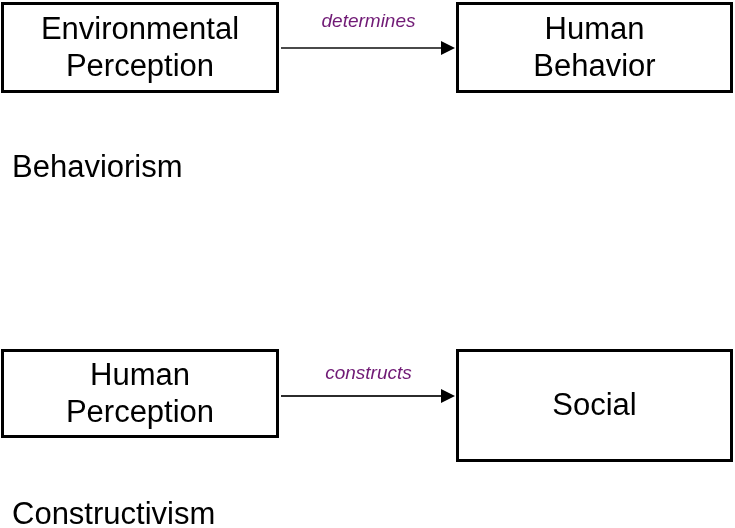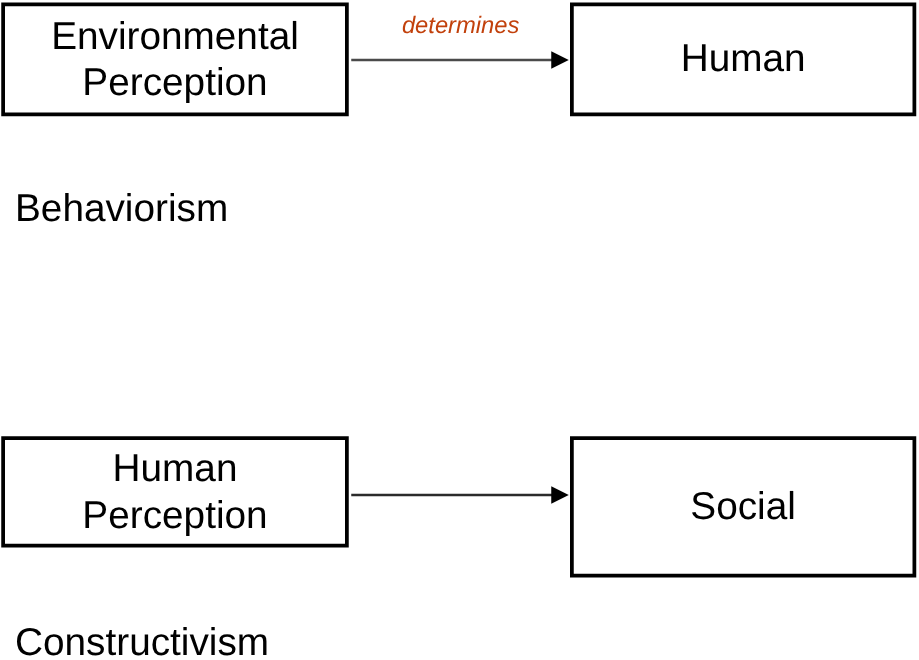--- a/index.html
+++ b/index.html
@@ -71,21 +71,21 @@
 
   #arrow-constructs { left: 281px; top: 388px; width: 175px; }
   #arrow-constructs .arrow-line { width: 162px; background: #2b2b2b; }
   #arrow-constructs .arrow-head { left: 160px; }
 
   
   .edge-label {
     position: absolute;
     font-style: italic;
     font-size: 19px;
-    color: #c2410c;
+    color: #701a75;
     white-space: nowrap;
     text-align: center;
   }
   #label-determines { left: 281px; top: 10px; width: 175px; }
   #label-constructs { left: 281px; top: 362px; width: 175px; }
 
   
   .section-caption {
     position: absolute;
     font-size: 31px;
@@ -110,29 +110,31 @@
 
   <div class="edge-label" id="label-determines">determines</div>
 
   <div class="arrow-wrap" id="arrow-determines">
     <div class="arrow-line"></div>
     <div class="arrow-head"></div>
   </div>
 
   <div class="node-box" id="box-human-behavior">
     <span class="node-line">Human</span>
+    <span class="node-line">Behavior</span>
   </div>
 
   <div class="section-caption" id="caption-behaviorism">Behaviorism</div>
 
   <div class="node-box" id="box-human-perception">
     <span class="node-line">Human</span>
     <span class="node-line">Perception</span>
   </div>
 
+  <div class="edge-label" id="label-constructs">constructs</div>
 
   <div class="arrow-wrap" id="arrow-constructs">
     <div class="arrow-line"></div>
     <div class="arrow-head"></div>
   </div>
 
   <div class="node-box" id="box-social-environment">
     <span class="node-line">Social</span>
   </div>
 

